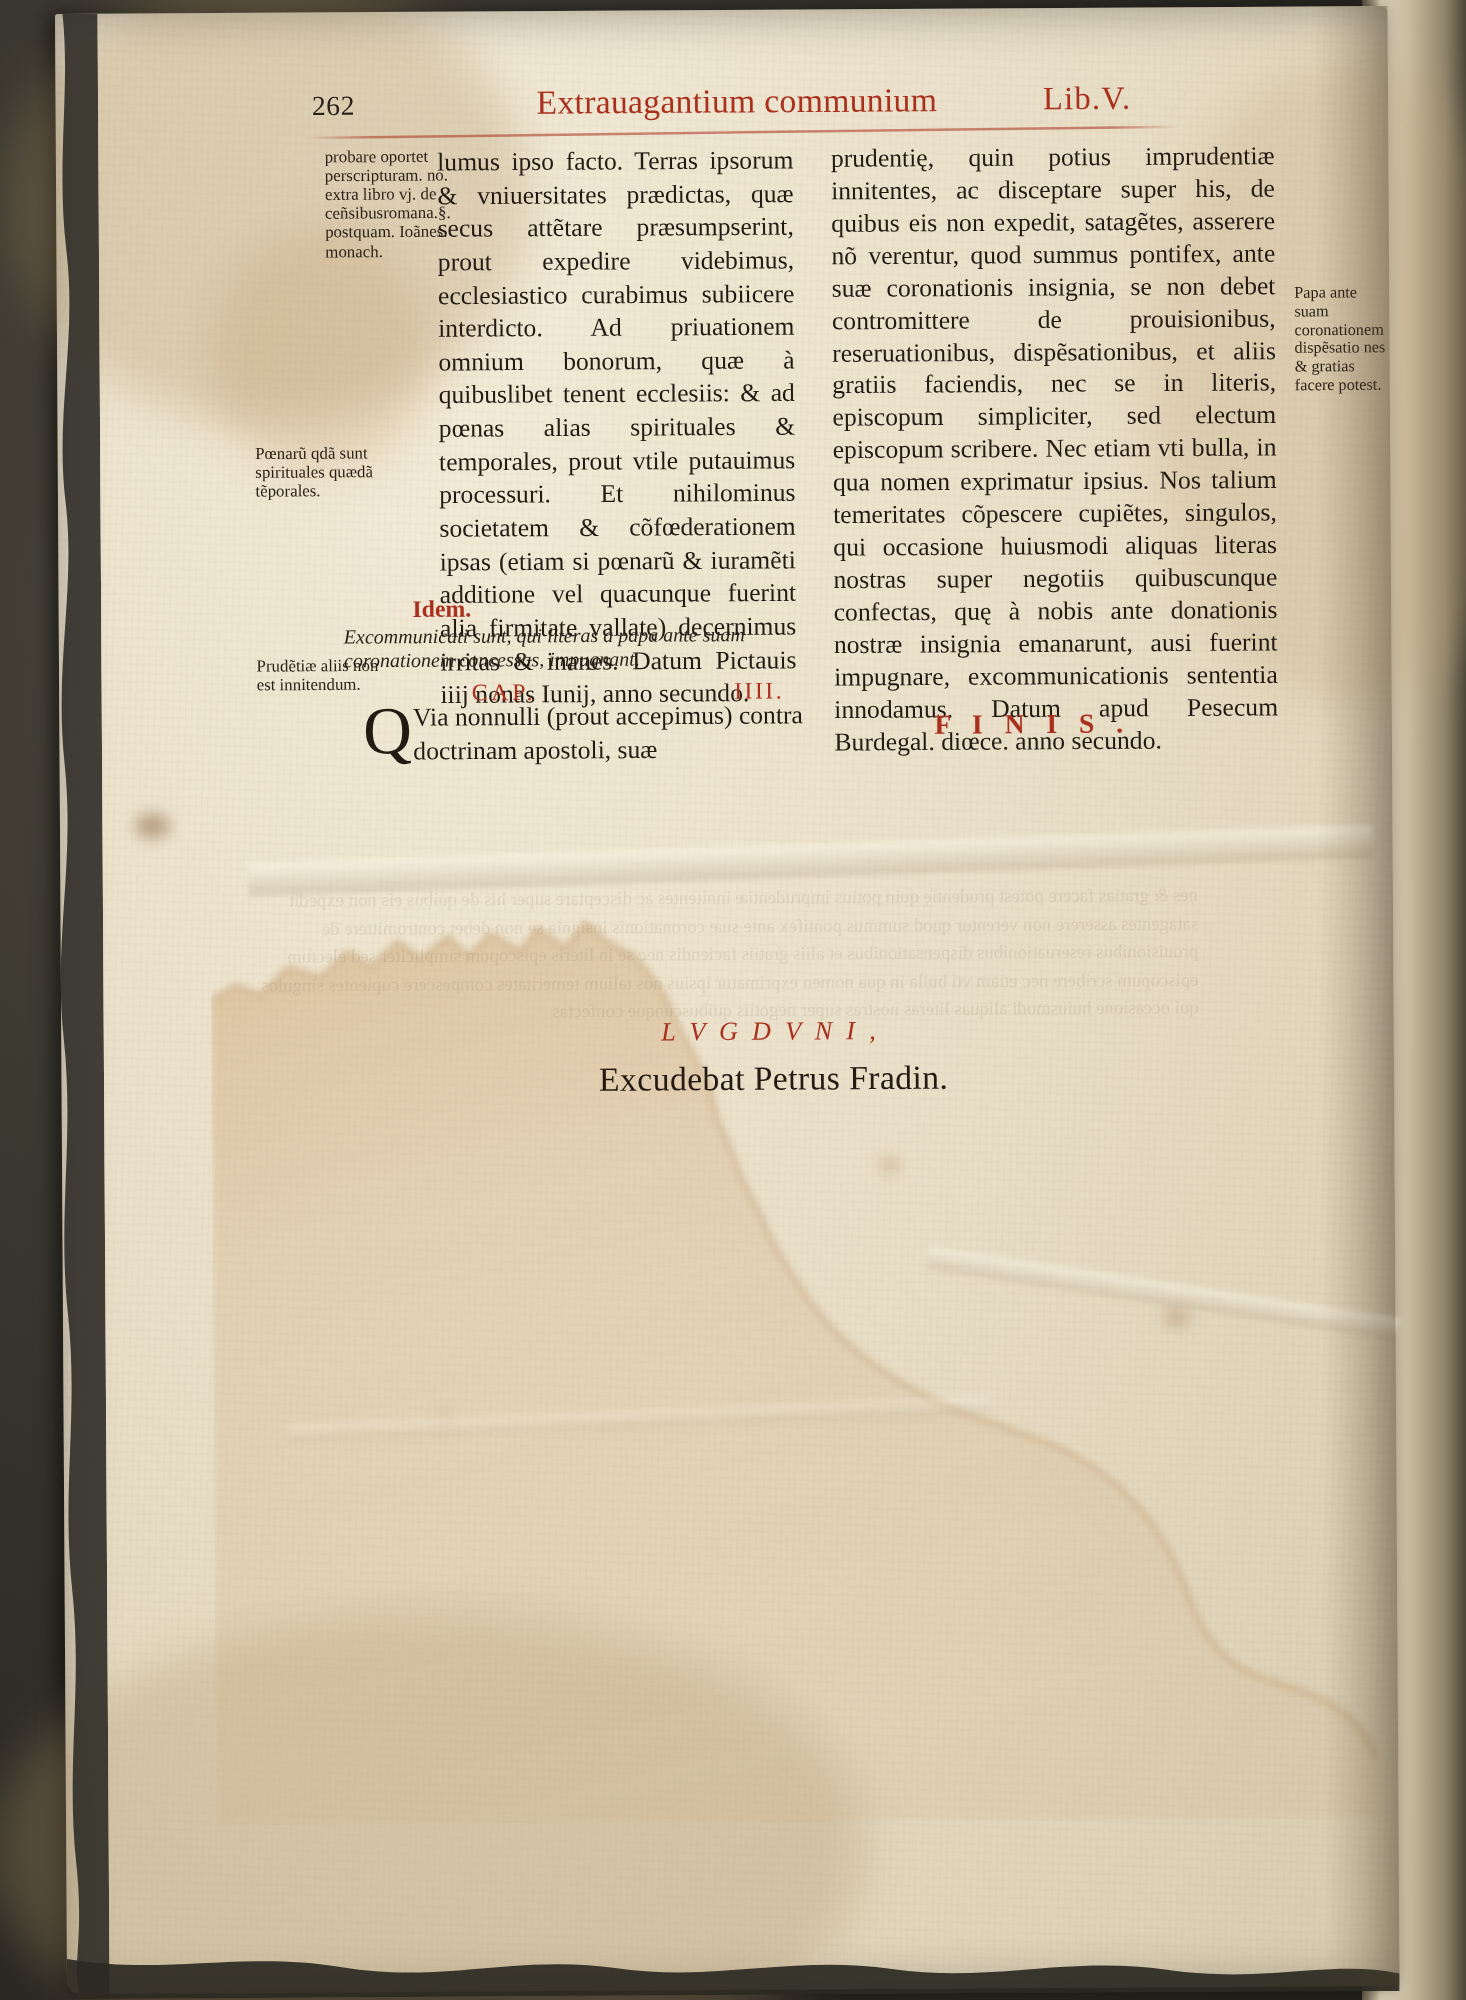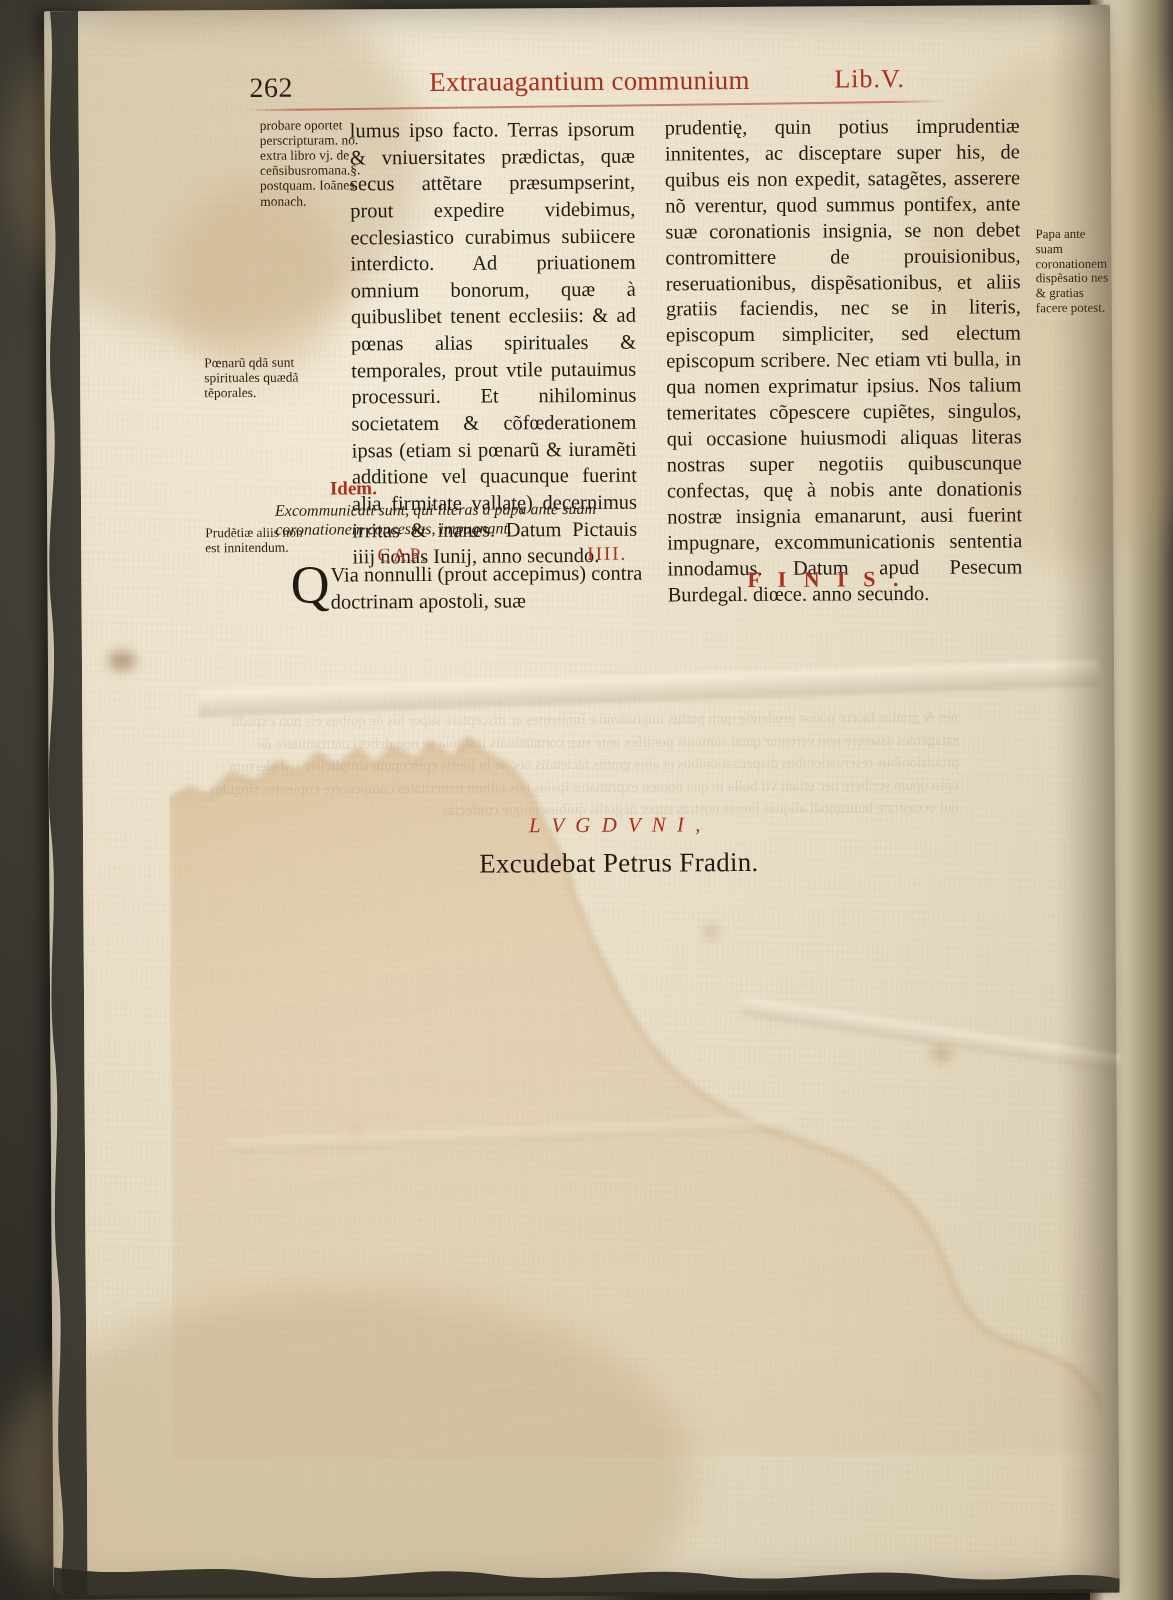--- a/index.html
+++ b/index.html
@@ -94,21 +94,21 @@
     position: absolute;
     left: 0; top: 0;
     width: 1066px;
     height: 1584px;
   }
 
   .folio {
     position: absolute;
     left: 205px;
     top: 62px;
-    font-size: 28px;
+    font-size: 22px;
     letter-spacing: 0.5px;
     color: #2b2018;
     font-family: "Liberation Serif", serif;
     text-align: center;
   }
   .running-head {
     position: absolute;
     left: 285px;
     top: 58px;
     width: 520px;

